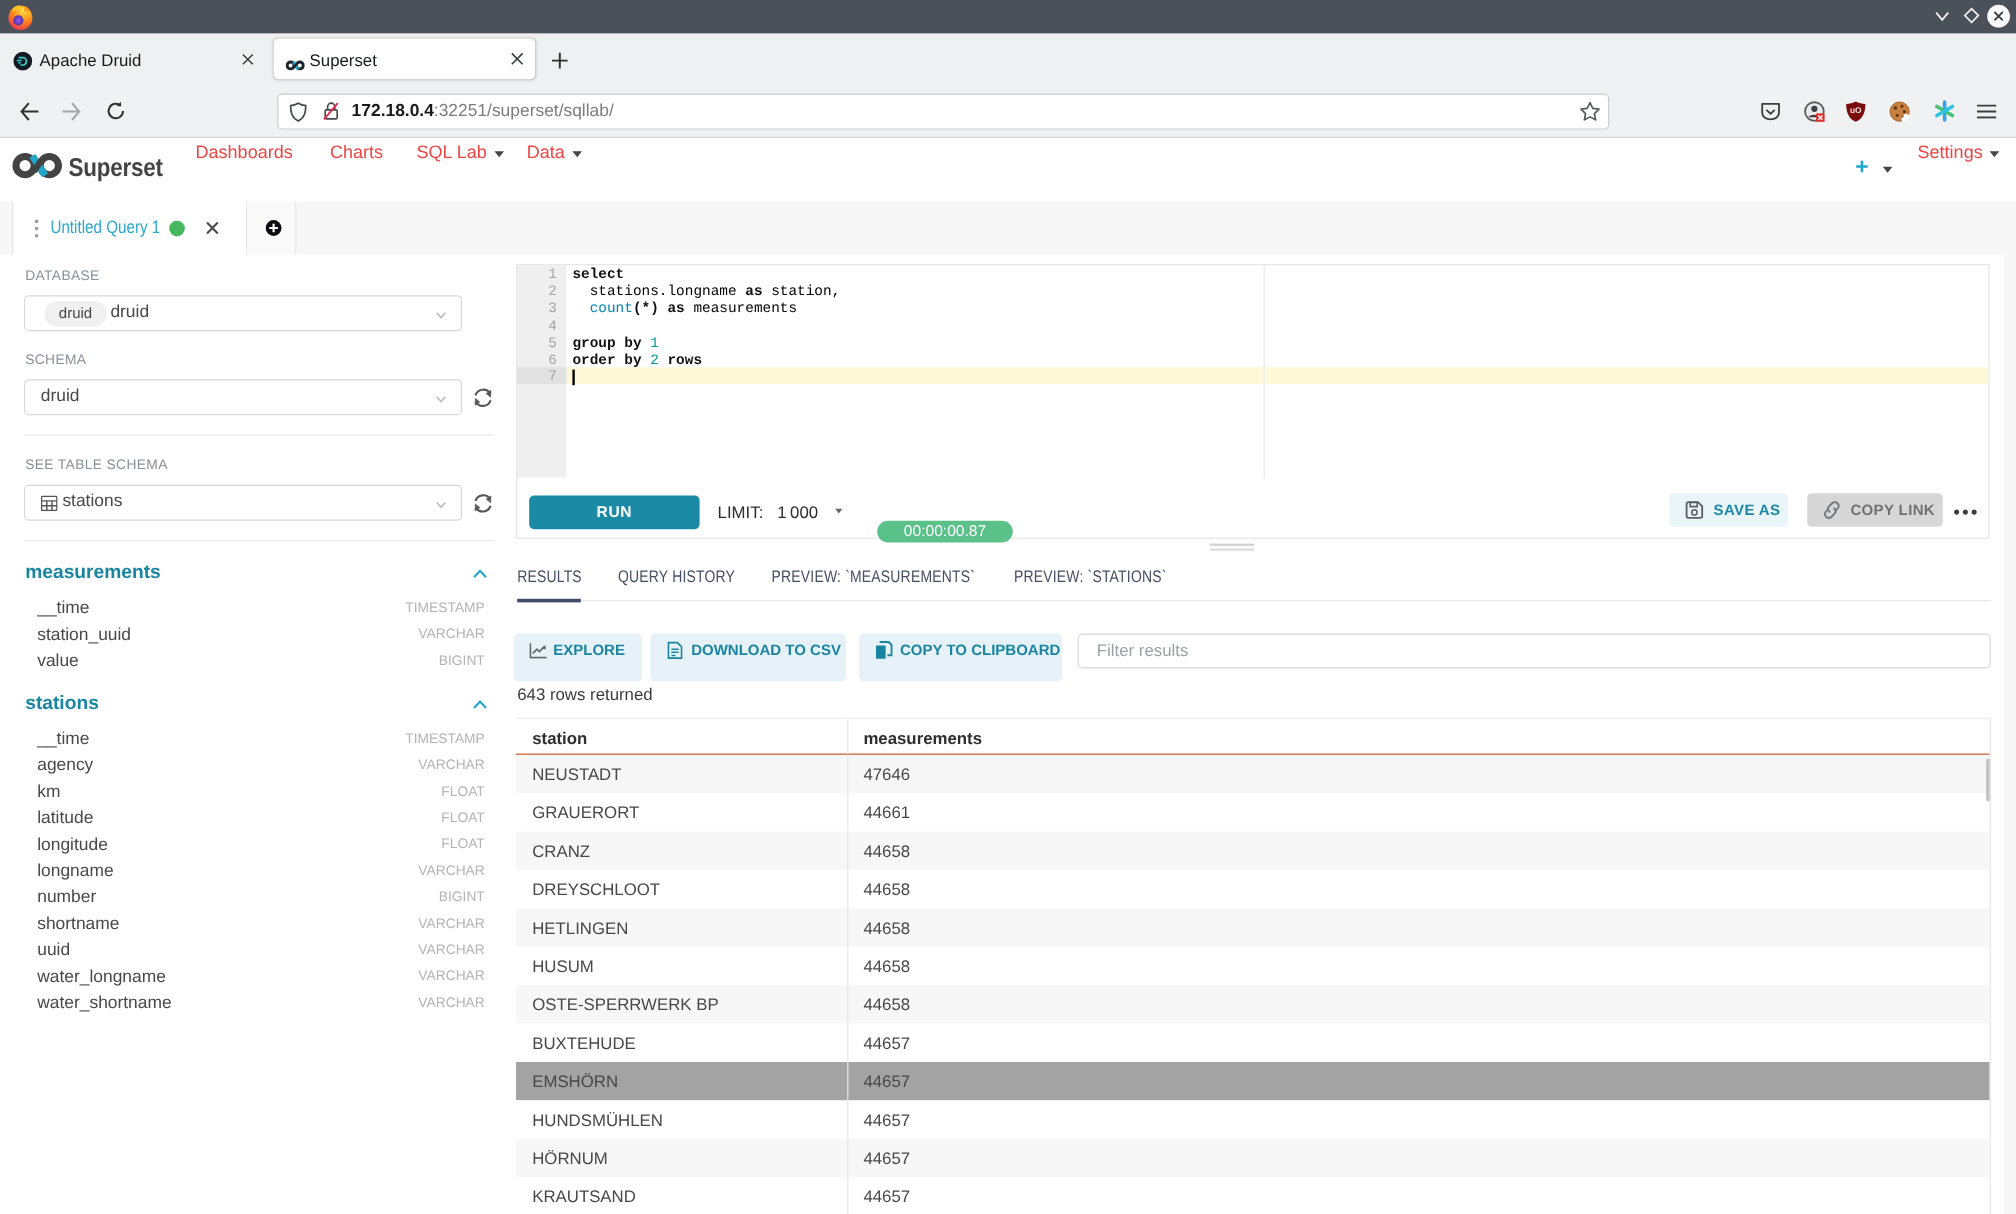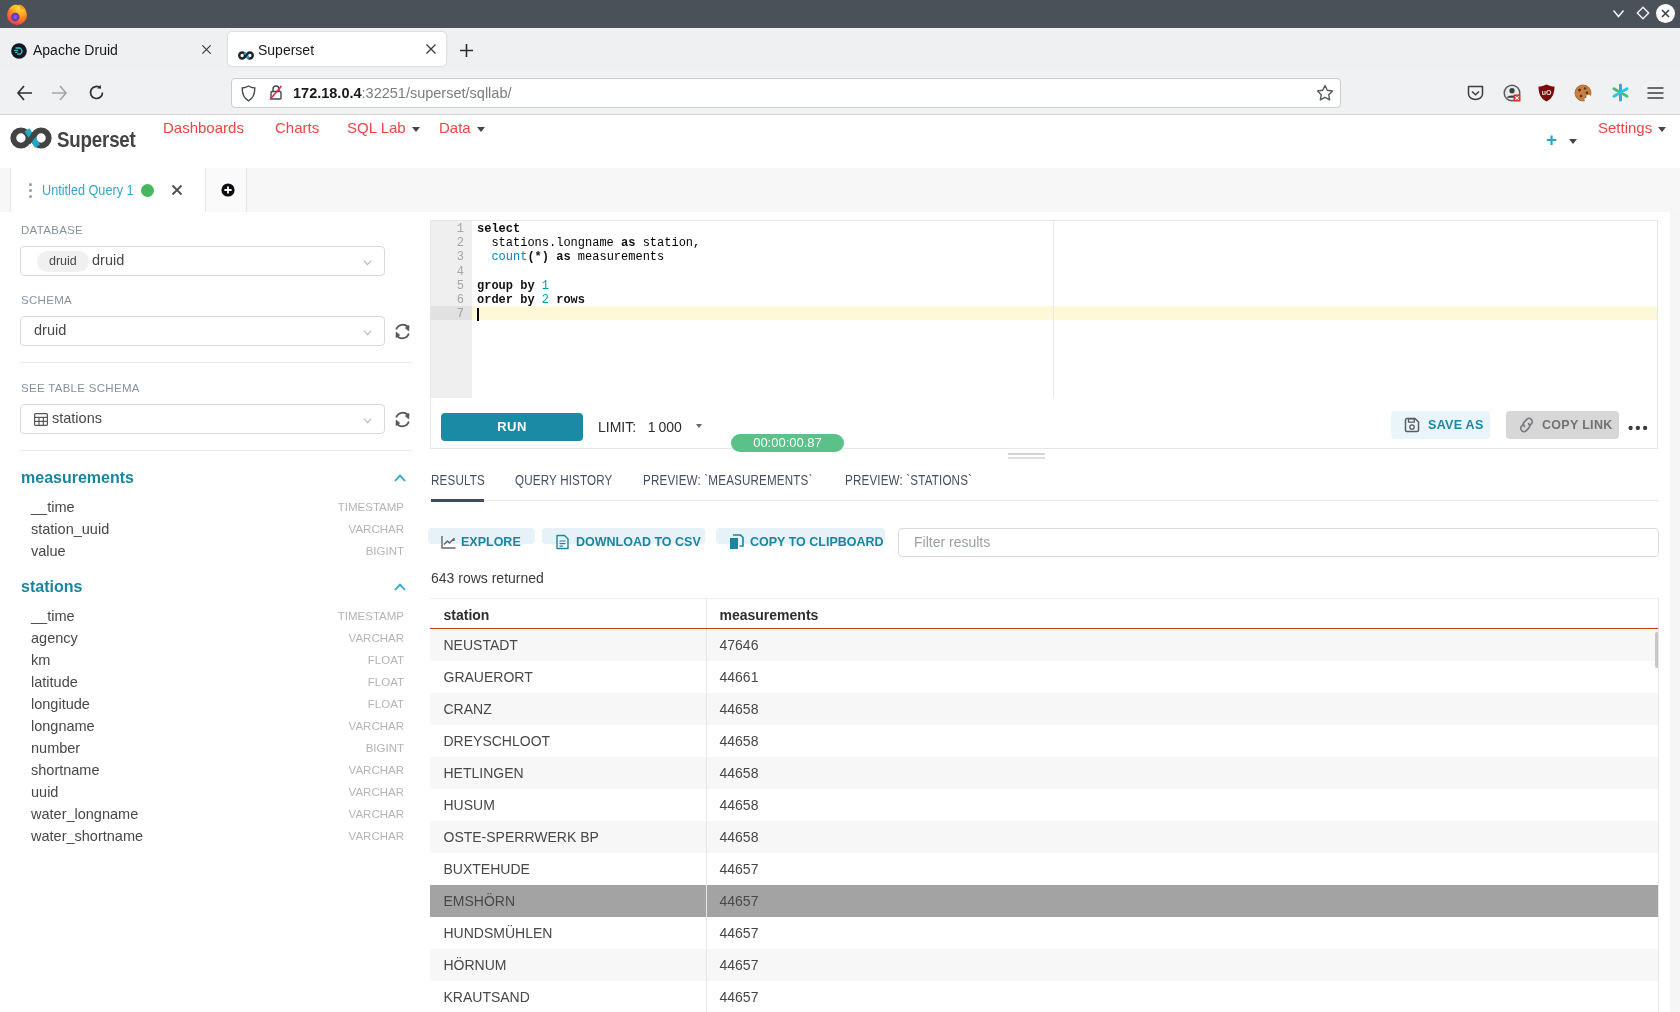--- a/index.html
+++ b/index.html
@@ -53,21 +53,21 @@
 .printmargin { left:622px; top:0; width:1px; height:177px; background:#e9e9e9; }
 
 
 .runbtn { left:10px; top:192px; width:142px; height:28px; background:#1b8aa5; border-radius:4px; color:#fff; font-weight:bold; font-size:13px; text-align:center; line-height:28px; letter-spacing:0.5px; }
 .greenpill { background:#5ac189; border-radius:9.5px; color:#fff; font-size:13px; text-align:center; }
 .savebtn { background:#e9f5f9; border-radius:4px; color:#1b89a5; font-weight:bold; font-size:12.5px; letter-spacing:0.3px; }
 .copybtn { background:#d7d7d7; border-radius:4px; color:#717171; font-weight:bold; font-size:12.5px; letter-spacing:0.3px; }
 
 
 .rtab { position:absolute; top:472px; font-size:14px; color:#454e63; letter-spacing:0.2px; transform:scaleX(0.83); transform-origin:0 0; white-space:nowrap; }
-.teal-btn { position:absolute; top:528px; height:16px; background:#e6f2f8; border-radius:4px; color:#1985a0; font-weight:bold; font-size:12.5px; line-height:28px; letter-spacing:0; }
+.teal-btn { position:absolute; top:528px; height:40px; background:#e6f2f8; border-radius:4px; color:#1985a0; font-weight:bold; font-size:12.5px; line-height:28px; letter-spacing:0; }
 .filterbox { left:898px; top:528px; width:761px; height:29px; border:1px solid #d9d9d9; border-radius:4px; background:#fff; font-size:14px; color:#9aa0a6; line-height:27px; padding-left:15px; }
 .tbl { left:430px; top:598px; width:1228px; }
 .tblheader { position:absolute; left:0; top:0; width:1228px; height:31px; border-top:1px solid #ececec; border-bottom:1px solid #c2410c; background:#fff; font-weight:bold; font-size:14px; color:#2e2e2e; }
 .trow { position:absolute; left:0; width:1228px; height:32px; font-size:14px; color:#484848; }
 .c1 { position:absolute; left:13.5px; top:0; line-height:32px; }
 .c2 { position:absolute; left:289.5px; top:0; line-height:32px; }
 .vline { position:absolute; left:276px; top:0; width:1px; height:100%; background:#e6e6e6; }
 </style>
 </head>
 <body>

